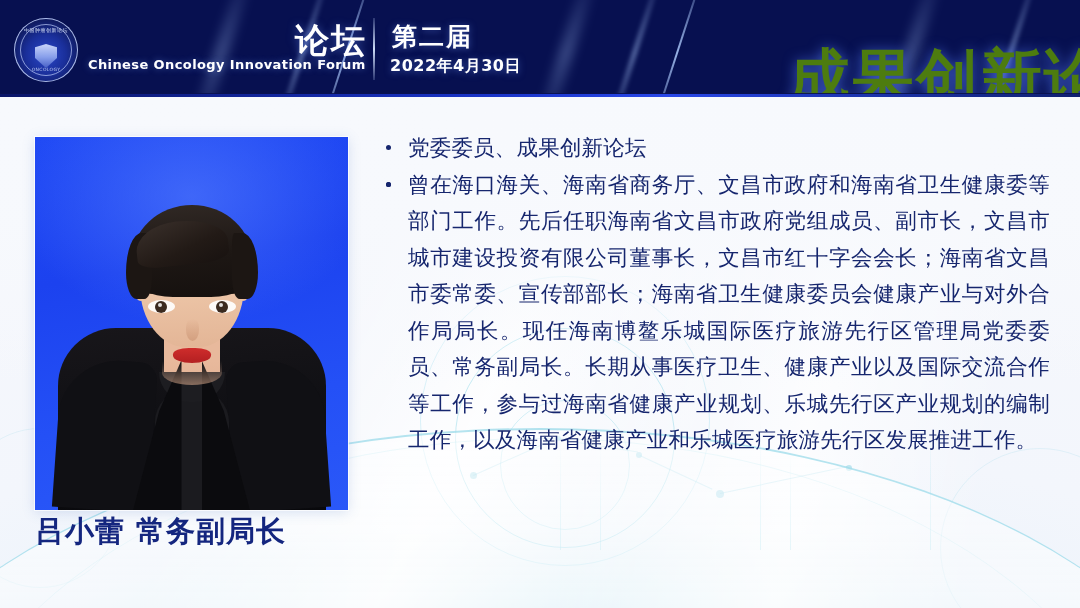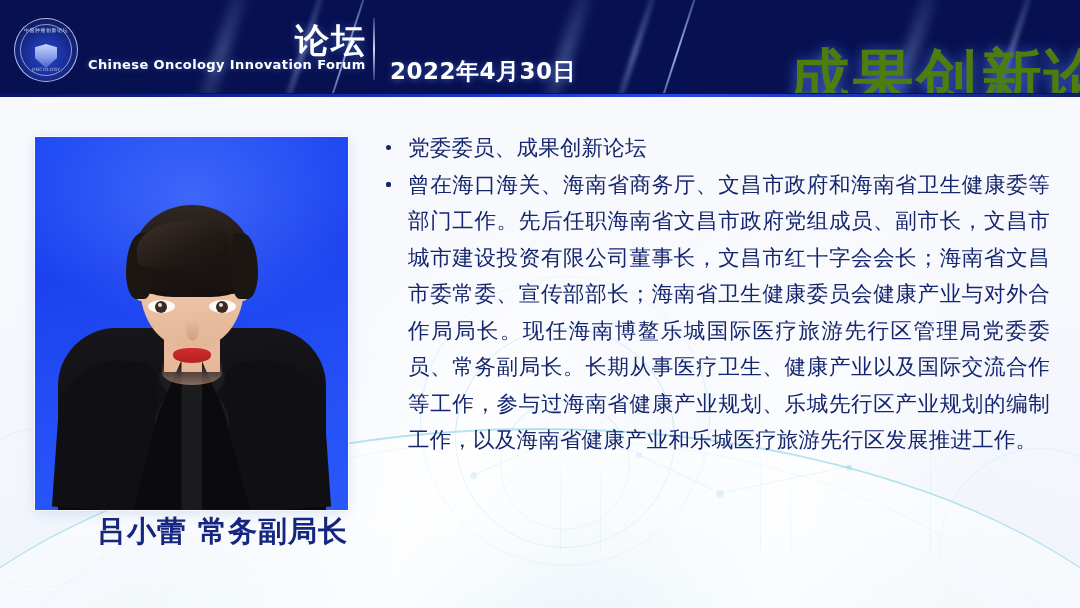--- a/index.html
+++ b/index.html
@@ -142,21 +142,21 @@
     background:linear-gradient(180deg,rgba(190,210,255,.2),rgba(215,230,255,.95),rgba(190,210,255,.2));
   }
   .hd-ed{
     position:absolute;left:392px;top:20px;
     color:#ffffff;font-weight:bold;font-size:25px;letter-spacing:2px;
     text-shadow:0 1px 7px rgba(110,150,255,.5);
     white-space:nowrap;
   }
   .hd-date{
     position:absolute;left:390px;top:56px;
-    color:#ffffff;font-weight:bold;font-size:23px;letter-spacing:.5px;
+    color:#ffffff;font-weight:bold;font-size:16px;letter-spacing:.5px;
     text-shadow:0 1px 7px rgba(110,150,255,.5);
     white-space:nowrap;
   }
   
   .hd-big{
     position:absolute;left:788px;top:36px;
     color:#4d7c0f;font-weight:bold;font-size:62px;letter-spacing:2px;
     text-shadow:0 2px 14px rgba(90,130,255,.75);
     white-space:nowrap;
   }
@@ -231,21 +231,21 @@
     position:absolute;left:50%;margin-left:10px;bottom:0;width:62px;height:150px;
     background:#0b0b0e;clip-path:polygon(0 0, 36% 34%, 78% 100%, 0 100%);
   }
   .p-collar{
     position:absolute;left:50%;transform:translateX(-50%);bottom:108px;
     width:66px;height:30px;background:#1d1d21;border-radius:0 0 34px 34px;
   }
 
   .name-line{
     position:absolute;left:35px;top:512px;width:313px;
-    text-align:right;
+    text-align:left;
     color:#14267f;font-weight:bold;font-size:29px;letter-spacing:1px;
     white-space:nowrap;
   }
 
   
   .bullets{
     position:absolute;left:378px;top:130px;width:672px;
   }
   .bullet{
     position:relative;
@@ -310,20 +310,21 @@
       <div class="ring-out"></div>
       <div class="ring-in"></div>
       <div class="arc-txt">中国肿瘤创新论坛</div>
       <div class="shield"></div>
       <div class="arc-txt2">ONCOLOGY</div>
     </div>
 
     <div class="hd-en">Chinese Oncology Innovation Forum</div>
     <div class="hd-cn">论坛</div>
     <div class="hd-div"></div>
+    <div class="hd-ed">第二届</div>
     <div class="hd-date">2022年4月30日</div>
     <div class="hd-big">成果创新论坛</div>
 
     <div class="header-underline2"></div>
     <div class="header-underline"></div>
   </div>
 
   <div class="photo-frame">
     <div class="glow"></div>
     <div class="p-body"></div>

